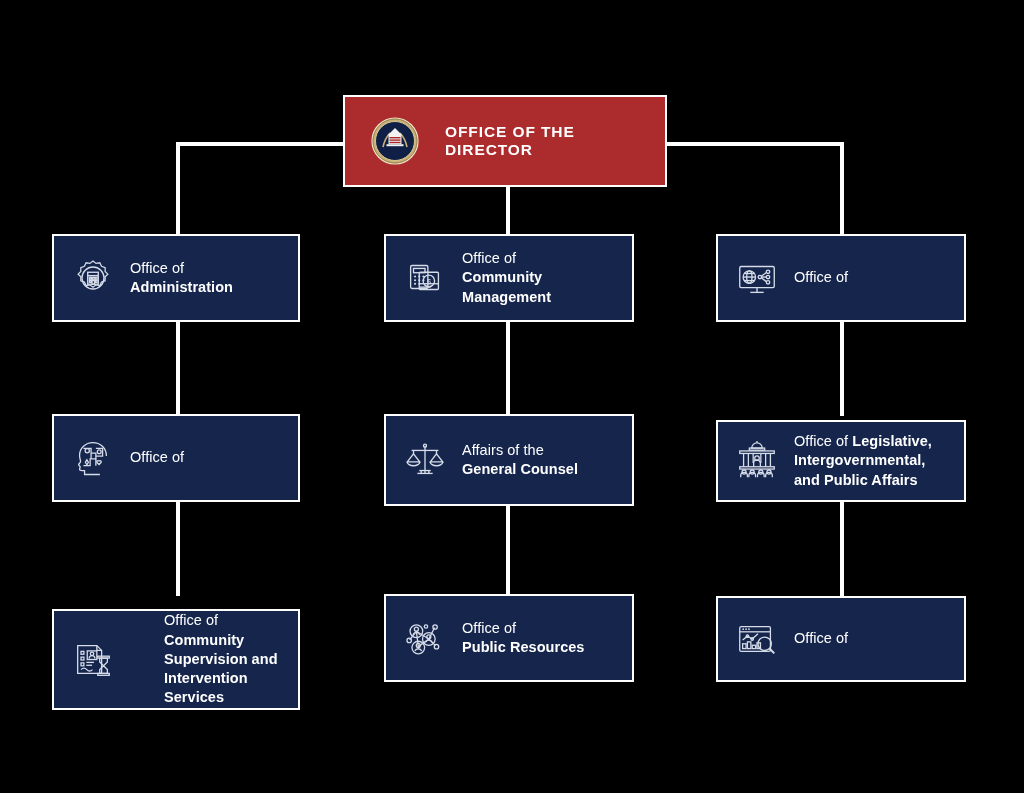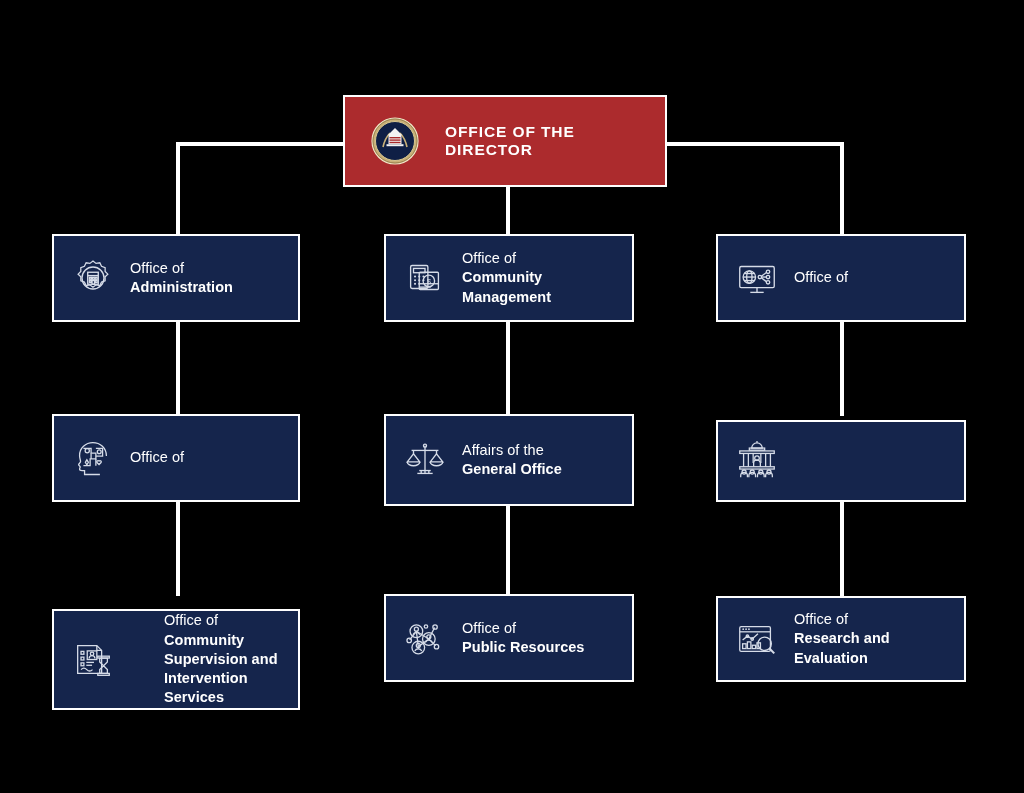--- a/index.html
+++ b/index.html
@@ -228,21 +228,21 @@
         <line x1="12" y1="14" x2="12" y2="18"></line>
         <line x1="36" y1="14" x2="36" y2="18"></line>
         <path d="M5.5 26 L12 17.5 L18.5 26 Z"></path>
         <path d="M29.5 26 L36 17.5 L42.5 26 Z"></path>
         <path d="M5.5 26 a6.5 4 0 0 0 13 0"></path>
         <path d="M29.5 26 a6.5 4 0 0 0 13 0"></path>
       </svg>
     </div>
     <div class="card-text">
       <span class="line"><span class="lead">Affairs of the</span></span>
-      <span class="line"><span class="strong">General Office</span></span>
+      <span class="line"><span class="strong">General Counsel</span></span>
     </div>
   </div>
 
   <div class="card card-navy" style="left:716px; top:420px; width:250px; height:82px;">
     <div class="icon-wrap">
       <svg width="46" height="46" viewBox="0 0 48 48" fill="none" stroke="#d6dce8" stroke-width="1.35">
         <path d="M24 5 a5.5 5.5 0 0 1 5.5 5.5 h-11 A5.5 5.5 0 0 1 24 5z"></path>
         <line x1="24" y1="3" x2="24" y2="5"></line>
         <rect x="16" y="10.5" width="16" height="2.2"></rect>
         <rect x="6" y="13.5" width="36" height="2.6"></rect>
@@ -258,20 +258,25 @@
         <circle cx="10.5" cy="35.5" r="2.1"></circle>
         <path d="M7 41 v-1.6a3.5 3.5 0 0 1 7 0V41"></path>
         <circle cx="19" cy="35.5" r="2.1"></circle>
         <path d="M15.5 41 v-1.6a3.5 3.5 0 0 1 7 0V41"></path>
         <circle cx="28" cy="35.5" r="2.1"></circle>
         <path d="M24.5 41 v-1.6a3.5 3.5 0 0 1 7 0V41"></path>
         <circle cx="36.5" cy="35.5" r="2.1"></circle>
         <path d="M33 41 v-1.6a3.5 3.5 0 0 1 7 0V41"></path>
       </svg>
     </div>
+    <div class="card-text">
+      <span class="line"><span class="lead">Office of </span><span class="strong">Legislative,</span></span>
+      <span class="line"><span class="strong">Intergovernmental,</span></span>
+      <span class="line"><span class="strong">and Public Affairs</span></span>
+    </div>
   </div>
 
   <div class="card card-navy" style="left:52px; top:609px; width:248px; height:101px;gap:48px;">
     <div class="icon-wrap">
       <svg width="46" height="46" viewBox="0 0 48 48" fill="none" stroke="#d6dce8" stroke-width="1.35">
         <path d="M8 9 h20 l5 5 v24 H8z"></path>
         <path d="M28 9 v5 h5"></path>
         <rect x="18" y="14.5" width="10" height="9"></rect>
         <circle cx="23" cy="17.6" r="1.8"></circle>
         <path d="M20 22.5 a3 3 0 0 1 6 0"></path>
@@ -337,17 +342,16 @@
         <rect x="9" y="29" width="3.6" height="5"></rect>
         <rect x="14" y="27" width="3.6" height="7"></rect>
         <rect x="19" y="30.5" width="3.6" height="3.5"></rect>
         <rect x="24" y="28" width="3.6" height="6"></rect>
         <circle cx="32" cy="29" r="7"></circle>
         <line x1="37" y1="34" x2="42" y2="39" stroke-width="2.2"></line>
       </svg>
     </div>
     <div class="card-text">
       <span class="line"><span class="lead">Office of</span></span>
-      <span class="line"><span class="strong">Research and Evaluation</span></span>
     </div>
   </div>
 
 </div>
 
 </body></html>

